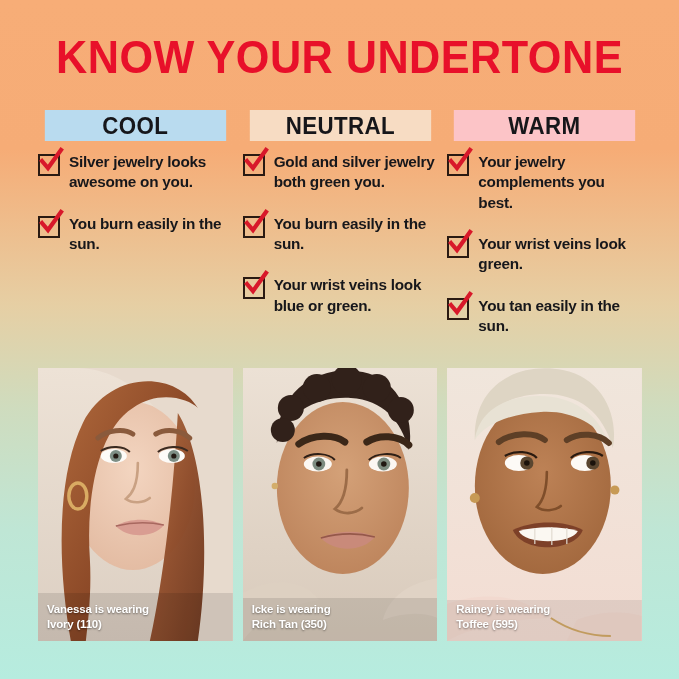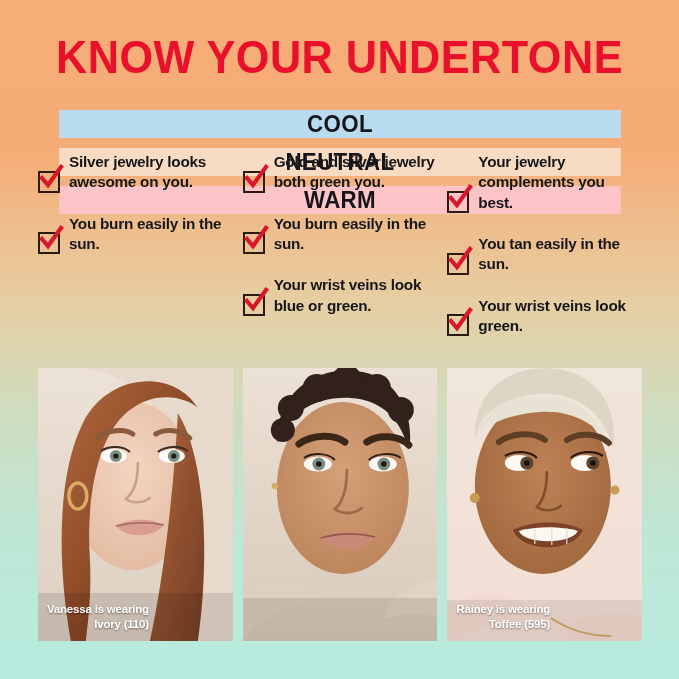--- a/index.html
+++ b/index.html
@@ -48,21 +48,20 @@
 
   
   .header-row {
     position: absolute;
     top: 110px;
     left: 38px;
     width: 604px;
     height: 31px;
     display: flex;
     gap: 10px;
-    flex-direction: column;
   }
   .header-cell {
     flex: 1 1 0;
     display: flex;
     align-items: center;
     justify-content: center;
     font-family: "Liberation Sans Narrow", "Liberation Sans", sans-serif;
     font-weight: bold;
     font-size: 24px;
     color: #16161a;
@@ -80,21 +79,21 @@
     left: 38px;
     width: 604px;
     display: flex;
     gap: 10px;
   }
   .column {
     flex: 1 1 0;
   }
   .check-item {
     display: flex;
-    align-items: flex-end;
+    align-items: flex-start;
     margin-bottom: 21px;
     position: relative;
   }
   .checkbox {
     position: relative;
     flex: 0 0 auto;
     width: 18px;
     height: 18px;
     border: 2px solid #2a1a12;
     background: transparent;
@@ -139,21 +138,20 @@
     left: 9px;
     bottom: 10px;
     color: #ffffff;
     font-size: 11.5px;
     font-weight: bold;
     line-height: 1.25;
     letter-spacing: -0.2px;
     text-shadow: 0 1px 2px rgba(0,0,0,0.45);
     z-index: 5;
     white-space: pre-line;
-    text-align: right;
   }
 
   
   .face-svg { position: absolute; inset: 0; width: 100%; height: 100%; display:block; }
 </style>
 </head>
 <body>
 
 <div id="infographic">
 
@@ -227,29 +225,29 @@
             </svg>
         </span>
         <span class="check-text">Your jewelry complements you best.</span>
       </div>
       <div class="check-item">
         <span class="checkbox">
           <svg viewBox="0 0 28 28">
               <path d="M5 14 L11 21 L24 3" fill="none" stroke="#d8182a" stroke-width="4.2" stroke-linecap="square" stroke-linejoin="miter"></path>
             </svg>
         </span>
+        <span class="check-text">Your wrist veins look green.</span>
+      </div>
+      <div class="check-item">
+        <span class="checkbox">
+          <svg viewBox="0 0 28 28">
+              <path d="M5 14 L11 21 L24 3" fill="none" stroke="#d8182a" stroke-width="4.2" stroke-linecap="square" stroke-linejoin="miter"></path>
+            </svg>
+        </span>
         <span class="check-text">You tan easily in the sun.</span>
-      </div>
-      <div class="check-item">
-        <span class="checkbox">
-          <svg viewBox="0 0 28 28">
-              <path d="M5 14 L11 21 L24 3" fill="none" stroke="#d8182a" stroke-width="4.2" stroke-linecap="square" stroke-linejoin="miter"></path>
-            </svg>
-        </span>
-        <span class="check-text">Your wrist veins look green.</span>
       </div>
     </div>
 
   </div>
 
   <div class="photos">
 
     <div class="photo">
       <svg class="face-svg" viewBox="0 0 195 273" preserveAspectRatio="xMidYMid slice">
         <defs>
@@ -324,20 +322,22 @@
         <path d="M61 90 C70 84 86 85 92 92" stroke="#2e1f16" stroke-width="2" fill="none"></path>
         <path d="M126 92 C133 85 150 84 158 90" stroke="#2e1f16" stroke-width="2" fill="none"></path>
         <path d="M104 102 C104 126 98 136 92 141 C100 147 112 146 119 140" stroke="#9c6c48" stroke-width="2.8" fill="none" stroke-linecap="round"></path>
         <path d="M78 170 C94 162 118 162 132 169 C120 184 92 185 78 170 Z" fill="#c98a7a"></path>
         <path d="M78 170 C96 165 116 165 132 169" stroke="#95584a" stroke-width="1.6" fill="none"></path>
         <path d="M0 225 C30 208 62 212 76 232 C40 238 14 252 0 273 Z" fill="#ddd0c1"></path>
         <path d="M195 210 C168 214 146 228 140 252 C160 244 182 244 195 250 Z" fill="#e0d3c5"></path>
         <circle cx="32" cy="118" r="3.2" fill="#d3ad6a"></circle>
         <rect x="0" y="230" width="195" height="43" fill="#000" opacity="0.10"></rect>
       </svg>
+      <div class="caption">Icke is wearing
+Rich Tan (350)</div>
     </div>
 
     <div class="photo">
       <svg class="face-svg" viewBox="0 0 195 273" preserveAspectRatio="xMidYMid slice">
         <defs>
           <linearGradient id="bg3" x1="0" y1="0" x2="0" y2="1">
             <stop offset="0" stop-color="#f0e6dc"></stop>
               <stop offset="1" stop-color="#f3ddd3"></stop>
           </linearGradient>
           <radialGradient id="skin3" cx="0.5" cy="0.42" r="0.75">

